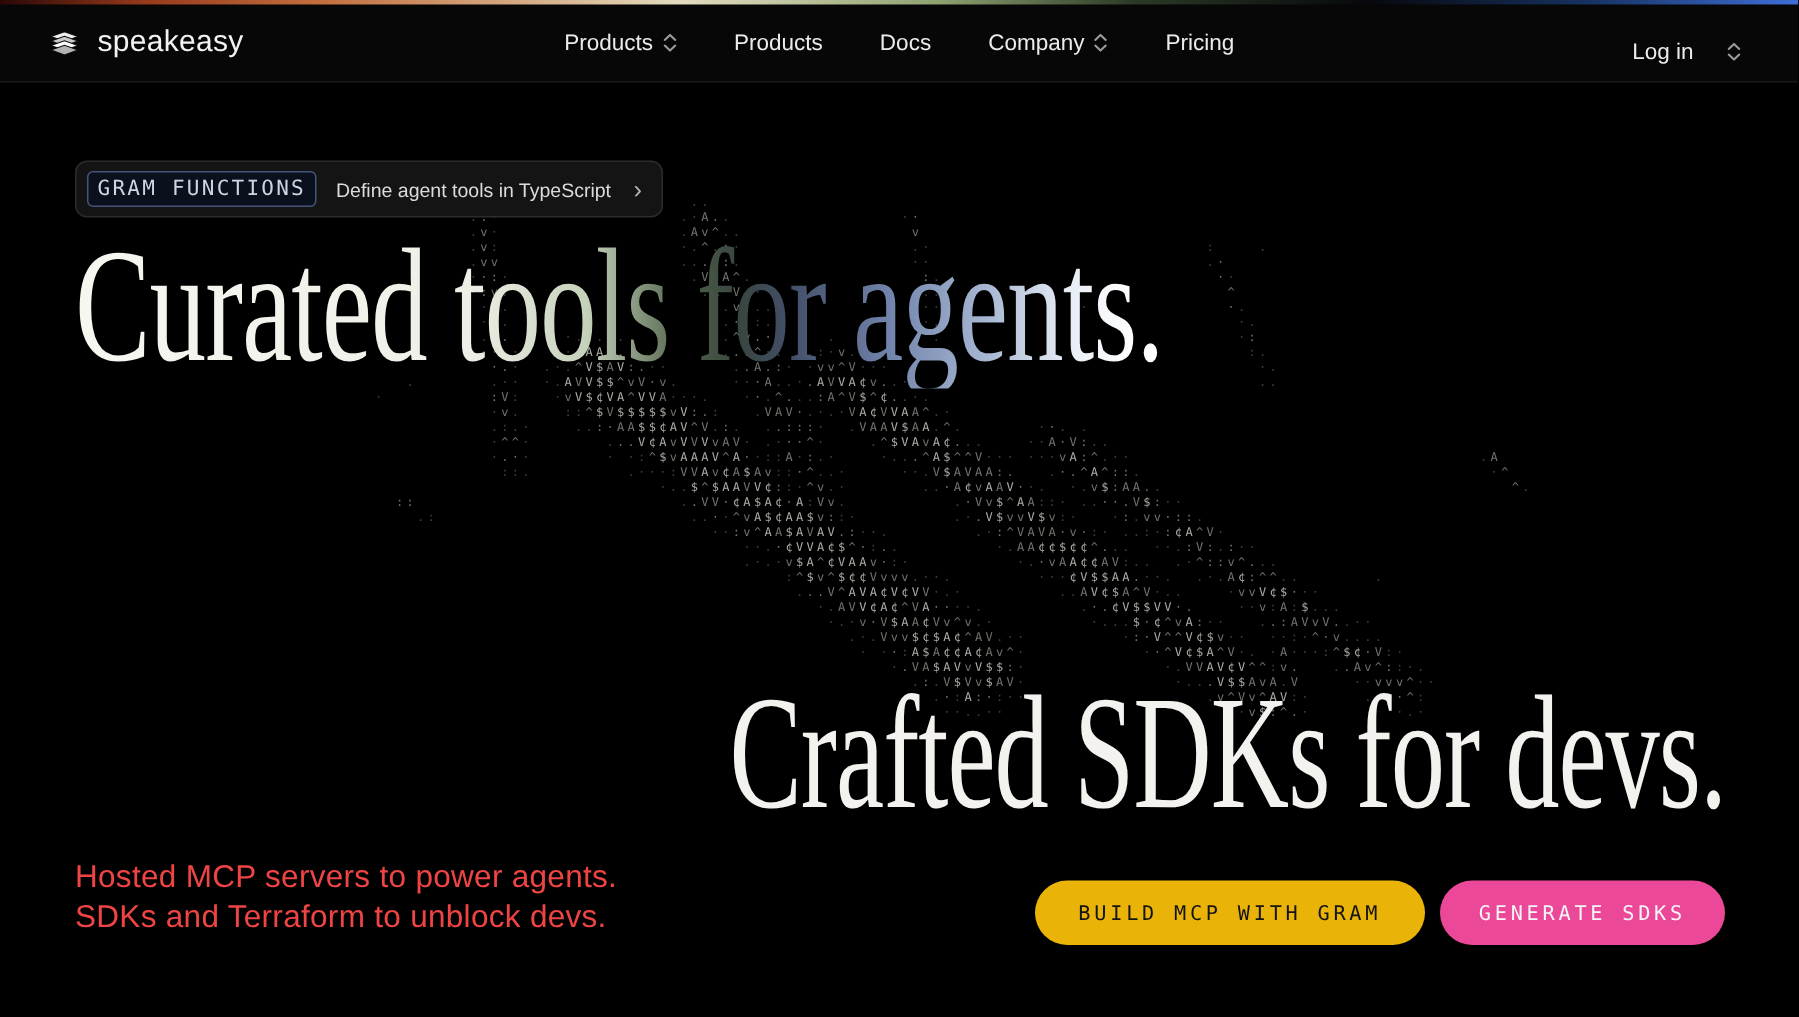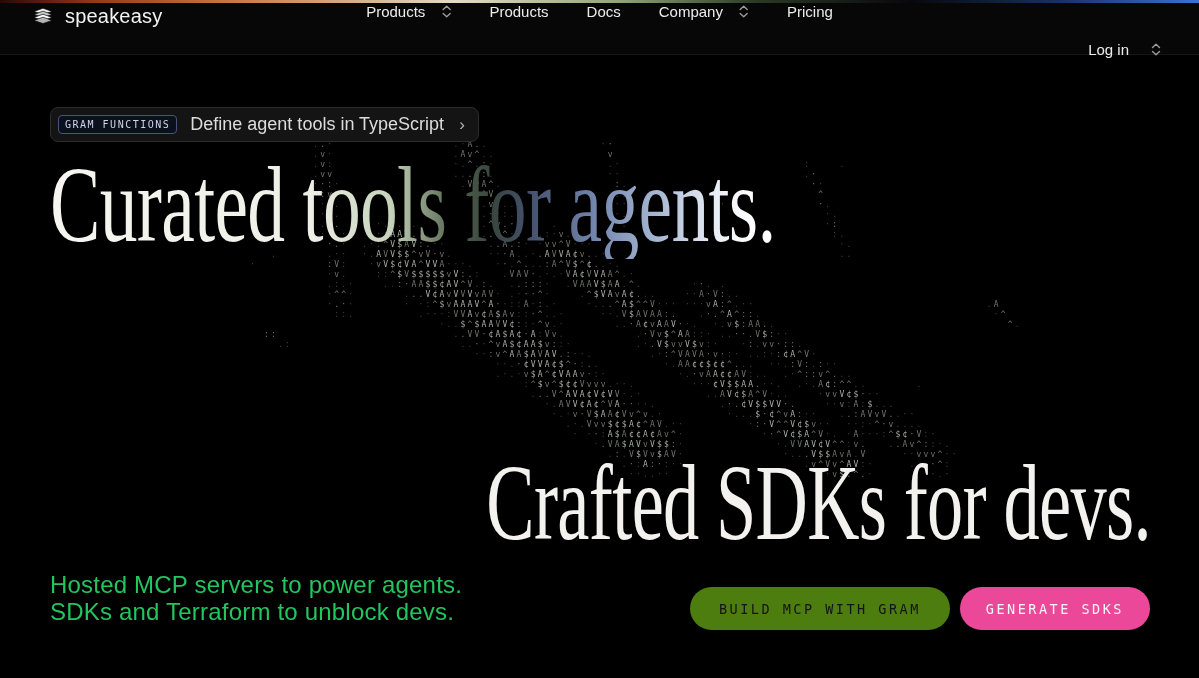--- a/index.html
+++ b/index.html
@@ -13,30 +13,30 @@
   }
 
   
   #top-strip { position:absolute; top:0; left:0; width:100%; height:3px; z-index:6; }
 
   
   #nav {
     position:absolute; top:3px; left:0; width:100%; height:52px;
     background:#070707;
     border-bottom:1px solid rgba(255,255,255,0.07);
-    display:flex; align-items:flex-start;
-    padding:0 38px 0 30px; z-index:5;flex-direction:column;
+    display:flex; align-items:center;
+    padding:0 38px 0 30px; z-index:5;
   }
   #logo { display:flex; align-items:center; gap:9px; cursor:pointer; }
   #logo-label { color:#f2f2f2; font-size:20px; letter-spacing:0.2px; }
   #nav-menu {
     position:absolute; left:50%; transform:translateX(-50%);
     display:flex; align-items:center; gap:38px;
   }
-  .nav-item { display:flex; align-items:center; gap:16px; cursor:pointer; }
+  .nav-item { display:flex; align-items:center; gap:6px; cursor:pointer; }
   .nav-item-label { color:#ececec; font-size:15px; }
   .updown path { fill:none; stroke:#9b9b9b; stroke-width:1.4; stroke-linecap:round; stroke-linejoin:round; }
   #nav-right { margin-left:auto; display:flex; align-items:center; gap:26px; }
   #login { display:flex; align-items:center; gap:22px; cursor:pointer;margin-top:12px; }
   #login-label { color:#ececec; font-size:15px; }
   .cta-border {
     padding:1px; border-radius:18px; cursor:pointer;
     background:linear-gradient(100deg,#b5662f 0%,#52402e 28%,#1c1c20 52%,#273a66 75%,#4468c8 100%);
   }
   .cta-inner {
@@ -48,23 +48,23 @@
   
   #hero-badge {
     position:absolute; left:50px; top:107px; z-index:4;
     display:flex; align-items:center; gap:13px;
     background:#141414; border:1px solid #2c2c2c; border-radius:8px;
     padding:6px 13px 6px 7px; cursor:pointer;
   }
   #badge-tag {
     border:1px solid #46547c; background:#0b101d; border-radius:4px;
     color:#ccd4e6; font-family:"DejaVu Sans Mono","Liberation Mono",monospace;
-    font-size:10px; letter-spacing:1.5px; padding:3px 6px; white-space:nowrap;
-  }
-  #badge-text { color:#dcdcdc; font-size:18px; white-space:nowrap; }
+    font-size:14px; letter-spacing:1.5px; padding:3px 6px; white-space:nowrap;
+  }
+  #badge-text { color:#dcdcdc; font-size:13px; white-space:nowrap; }
   #badge-chevron { color:#b5b5b5; font-size:17px; line-height:1; margin-left:2px; }
 
   
   .headline {
     position:absolute; z-index:3; white-space:nowrap;
     font-family:"Liberation Serif","DejaVu Serif",serif;
     font-weight:400; font-size:108px; line-height:108px; letter-spacing:-1px;
   }
   #headline-1 {
     left:50px; top:151px; transform:scaleX(0.70); transform-origin:left top;
@@ -78,28 +78,28 @@
   
   #ascii-art { position:absolute; left:250px; top:130px; z-index:1; pointer-events:none; }
   #ascii-art pre {
     position:absolute; left:0; top:0;
     font-family:"DejaVu Sans Mono","Liberation Mono",monospace;
     font-size:8px; line-height:10px; letter-spacing:2.2px; white-space:pre;
   }
 
   
   #subtext { position:absolute; left:50px; top:572px; z-index:3; }
-  .subtext-line { color:#22c55e; font-size:24px; line-height:26.5px; letter-spacing:0.2px; }
+  .subtext-line { color:#ef4444; font-size:21px; line-height:26.5px; letter-spacing:0.2px; }
   #bottom-ctas { position:absolute; right:49px; top:587px; z-index:4; display:flex; gap:10px; }
   .pill {
     height:43px; display:flex; align-items:center; border-radius:22px;
     font-family:"DejaVu Sans Mono","Liberation Mono",monospace;
     font-size:13.5px; letter-spacing:2.5px; white-space:nowrap; cursor:pointer;
   }
-  #cta-build { background:#4d7c0f; color:#141414; padding:17px 29px; }
+  #cta-build { background:#eab308; color:#141414; padding:17px 29px; }
   #cta-generate { background:#ec4899; color:#f5f5f5; padding:0 26px; }
 </style>
 </head>
 <body>
 
 <div id="stage">
 
   <div id="top-strip" style="background: linear-gradient(90deg, rgb(42, 8, 6) 0%, rgb(150, 57, 28) 8%, rgb(196, 112, 63) 18%, rgb(227, 220, 192) 38%, rgb(143, 163, 114) 52%, rgb(43, 58, 38) 63%, rgb(7, 8, 12) 76%, rgb(22, 49, 95) 88%, rgb(63, 111, 216) 100%);"></div>
 
   <div id="nav">

